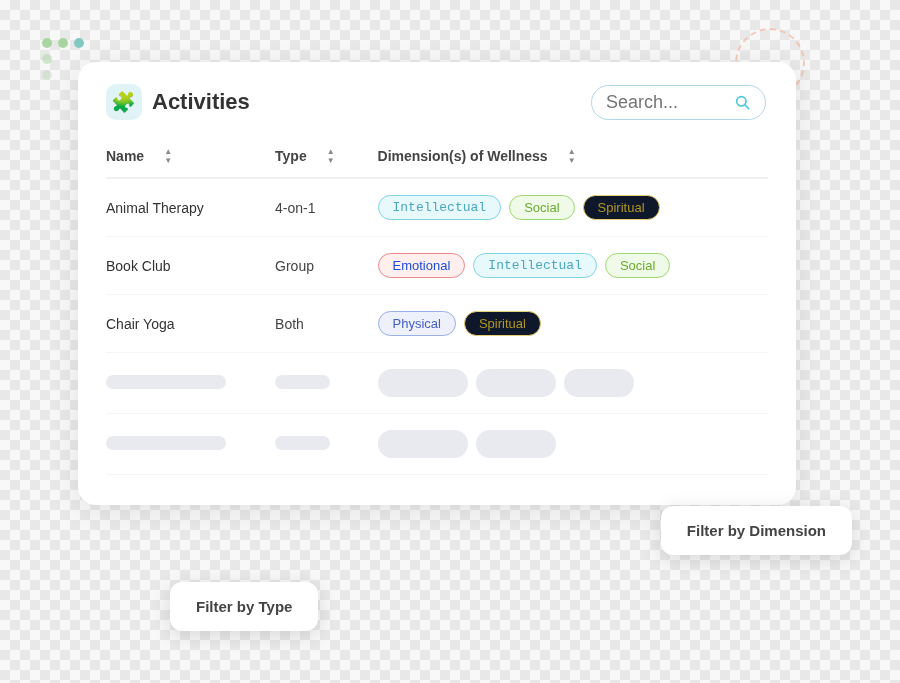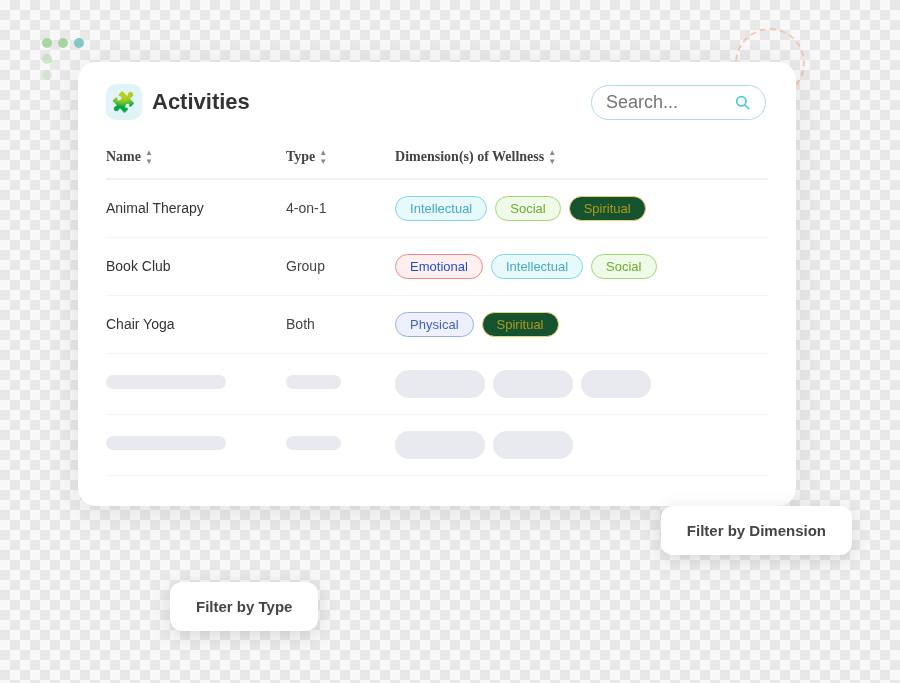--- a/index.html
+++ b/index.html
@@ -153,23 +153,21 @@
     thead th {
       text-align: left;
       font-size: 14px;
       font-weight: 700;
       color: #444;
       padding: 10px 12px 12px 0;
     }
 
     .th-sort {
       display: inline-flex;
-      align-items: center;
-      gap: 4px;
-      font-family: Liberation Serif, serif;
+      gap: 20px;
     }
 
     .sort-arrows {
       display: flex;
       flex-direction: column;
       gap: 1px;
     }
     .sort-arrows span {
       font-size: 8px;
       color: #888;
@@ -198,23 +196,23 @@
 
     .tag {
       padding: 4px 14px;
       border-radius: 20px;
       font-size: 13px;
       font-weight: 500;
       border-width: 1.5px;
       border-style: solid;
     }
 
-    .tag-intellectual { background: #e8f9fc; border-color: #7fd4e8; color: #4aa8c0; }
+    .tag-intellectual { background: #e8f9fc; border-color: #7fd4e8; color: #4aa8c0; font-family: Liberation Mono, monospace; }
     .tag-social       { background: #f0fae8; border-color: #a0d870; color: #6aac30; }
-    .tag-spiritual    { background: #14532d; border-color: #e8d070; color: #b09820; }
+    .tag-spiritual    { background: #0f172a; border-color: #e8d070; color: #b09820; }
     .tag-emotional    { background: #fff0ef; border-color: #f08888; color: #1d4ed8; }
     .tag-physical     { background: #eef1fc; border-color: #9aaee8; color: #4460c0; }
 
     
     .skeleton-row td {
       padding: 16px 12px 16px 0;
     }
 
     .skel {
       background: #e8eaef;

